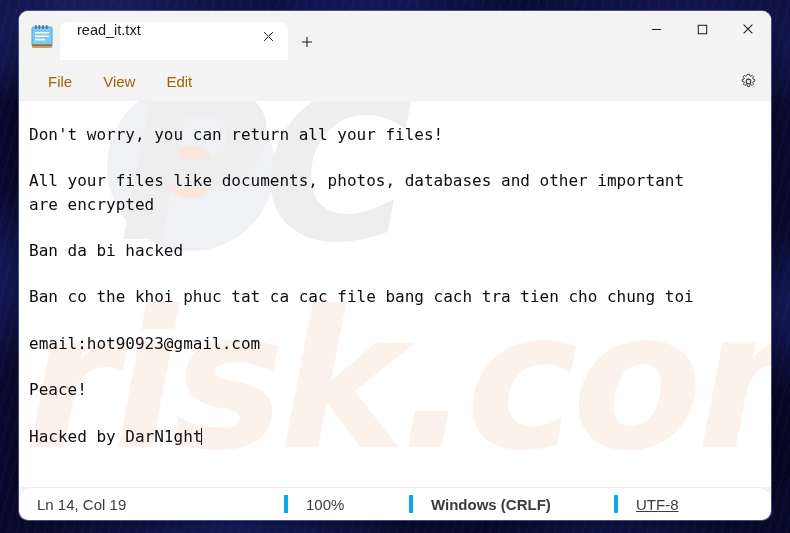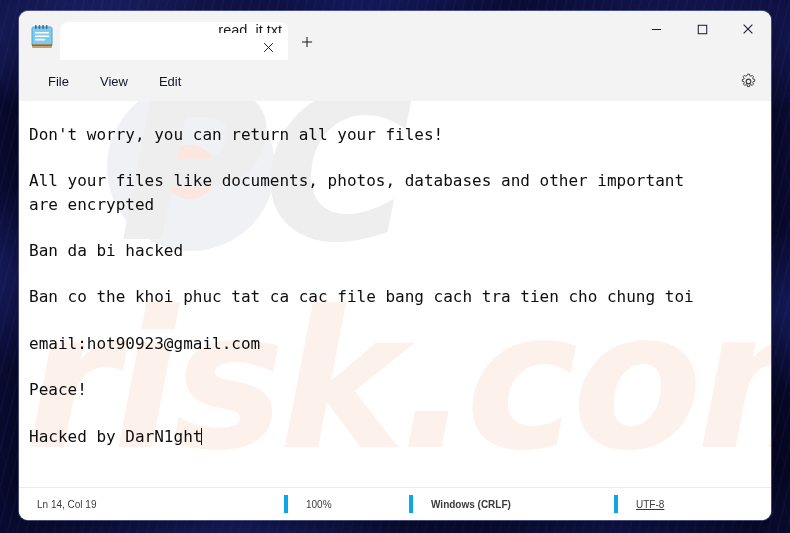--- a/index.html
+++ b/index.html
@@ -80,25 +80,24 @@
     flex: 1 1 auto;
     min-width: 0;
   }
 
   .tab {
     height: 39px;
     width: 228px;
     background: #ffffff;
     border-radius: 8px 8px 0 0;
     display: flex;
-    align-items: flex-end;
+    align-items: flex-start;
     padding: 0 6px 0 17px;
     position: relative;
     box-shadow: 0 -1px 0 rgba(0,0,0,.05) inset;
-    flex-direction: column;
   }
   .tab-title {
     font-size: 14.5px;
     color: #1b1b1b;
     flex: 1 1 auto;
     white-space: nowrap;
     overflow: hidden;
   }
   .tab-close {
     width: 28px;
@@ -143,22 +142,22 @@
     height: 40px;
     background: #f3f3f3;
     display: flex;
     align-items: center;
     padding: 0 6px 0 18px;
     flex: 0 0 auto;
     position: relative;
     z-index: 2;
   }
   .menu-item {
-    font-size: 13px;
-    color: #0f172a;
+    font-size: 15px;
+    color: #a16207;
     padding: 5px 11px;
     border-radius: 4px;
     margin-right: 9px;
   }
   #settings-button {
     margin-left: auto;
     width: 34px;
     height: 30px;
     display: flex;
     align-items: center;
@@ -248,22 +247,23 @@
   }
 
   
   #statusbar {
     height: 33px;
     background: #ffffff;
     border-top: 1px solid #ececec;
     display: flex;
     align-items: center;
     flex: 0 0 auto;
-    font-size: 10px;
+    font-size: 15px;
     color: #3b3b3b;
+    border-radius: 13px;
   }
   .status-cell {
     display: flex;
     align-items: center;
     height: 18px;
     padding-left: 18px;
   }
   .status-cell + .status-cell { border-left: 4px solid #0ea5e9; }
   #status-pos   { width: 265px; }
   #status-zoom  { width: 125px; }

